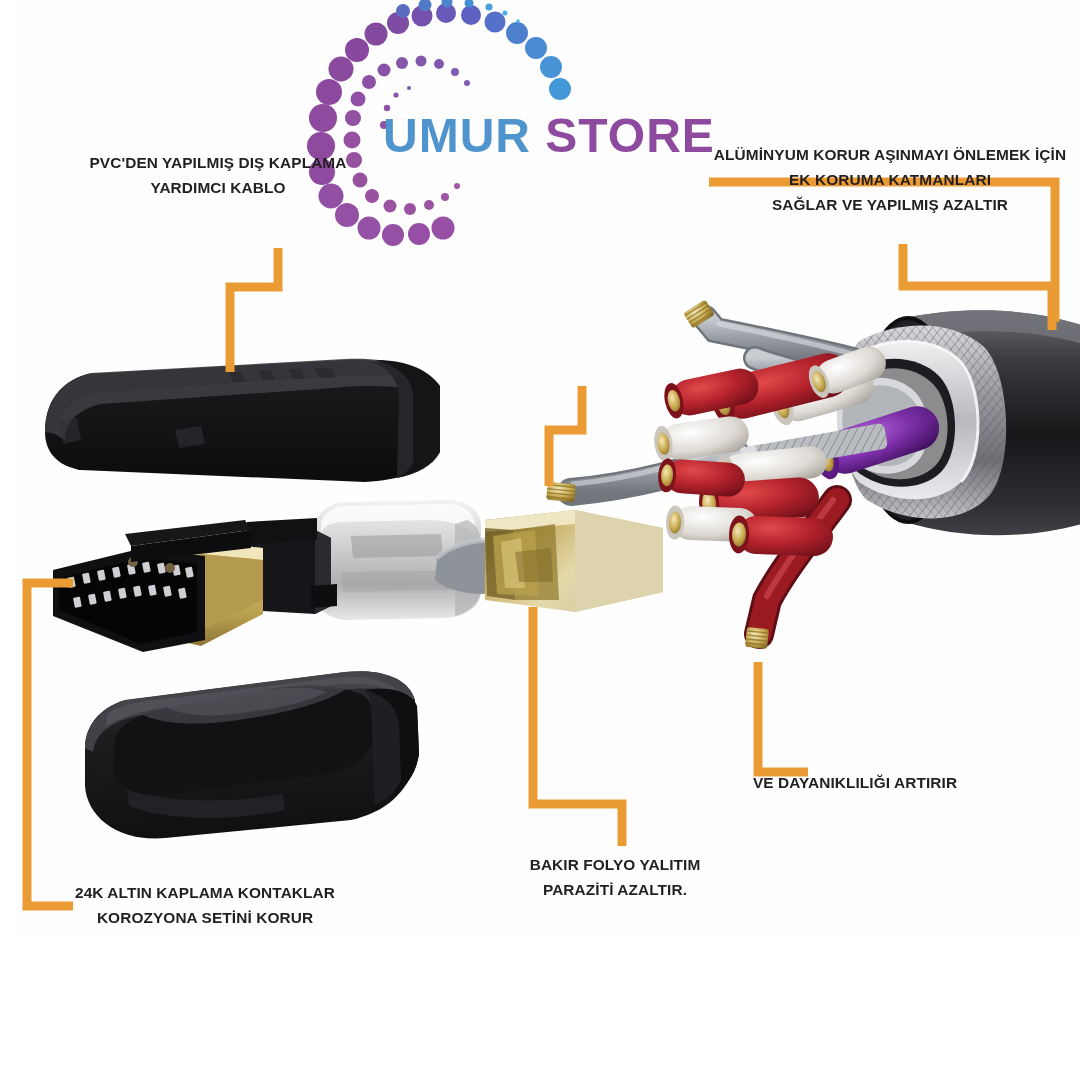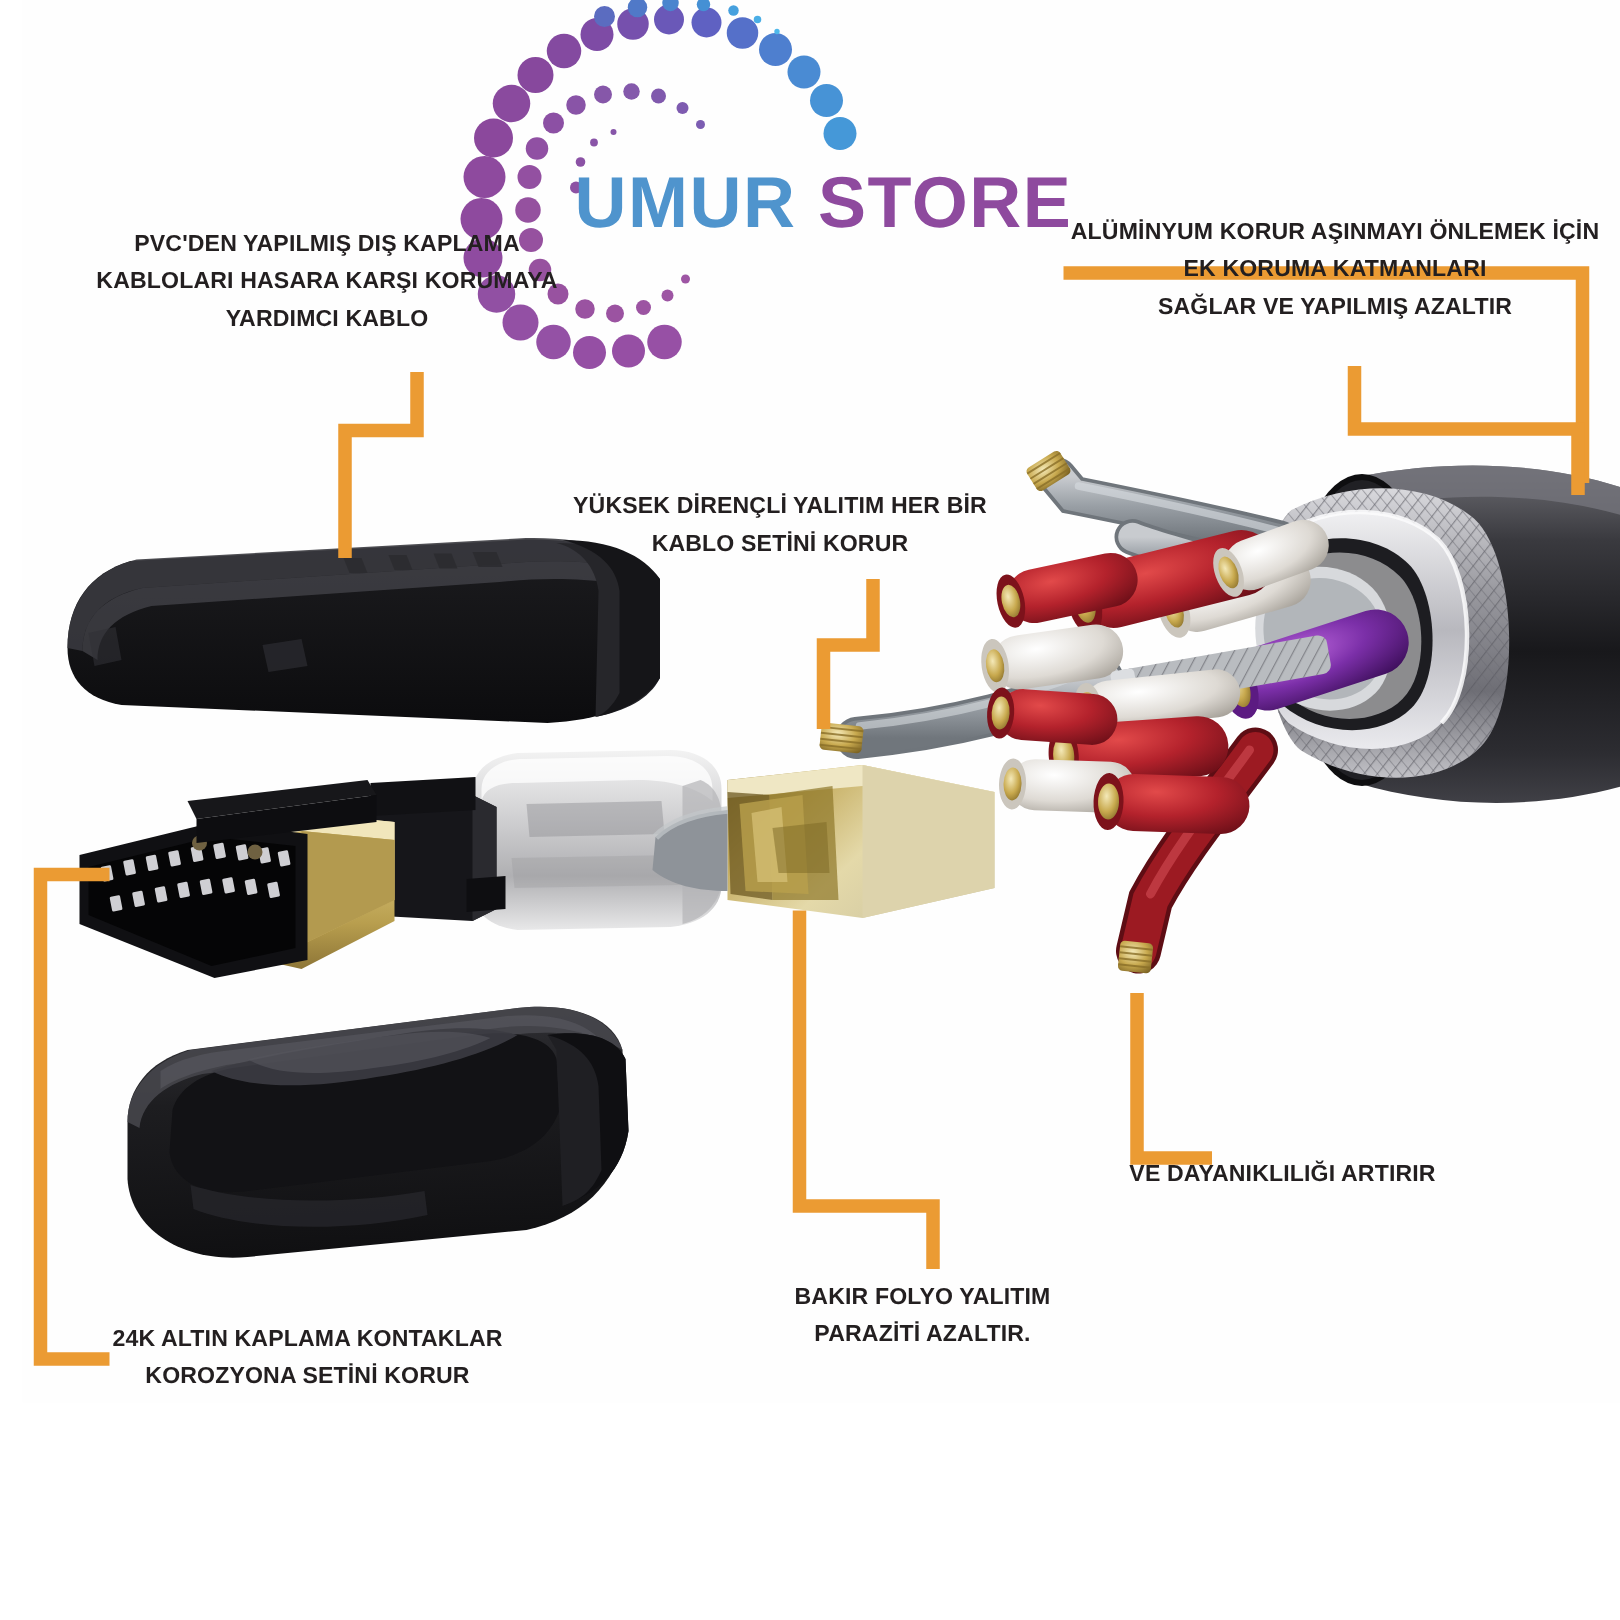--- a/index.html
+++ b/index.html
@@ -445,34 +445,29 @@
       <path d="M518 607 L518 804 L607 804 L607 846"></path>
 
       <path d="M743 662 L743 772 L793 772"></path>
 
       <path d="M58 583 L12 583 L12 906 L58 906"></path>
     </g>
   </svg>
 
   <div class="anno" id="anno-pvc">
     <div>PVC'DEN YAPILMIŞ DIŞ KAPLAMA</div>
-    <div>KABLOLARI HASARA KARŞI KORUMAYA</div>
     <div>YARDIMCI KABLO</div>
   </div>
 
   <div class="anno" id="anno-alu">
     <div>ALÜMİNYUM KORUR AŞINMAYI ÖNLEMEK İÇİN</div>
     <div>EK KORUMA KATMANLARI</div>
     <div>SAĞLAR VE YAPILMIŞ AZALTIR</div>
   </div>
 
-  <div class="anno" id="anno-ins">
-    <div>YÜKSEK DİRENÇLİ YALITIM HER BİR</div>
-    <div>KABLO SETİNİ KORUR</div>
-  </div>
 
   <div class="anno" id="anno-cop">
     <div>VE DAYANIKLILIĞI ARTIRIR</div>
   </div>
 
   <div class="anno" id="anno-foil">
     <div>BAKIR FOLYO YALITIM</div>
     <div>PARAZİTİ AZALTIR.</div>
   </div>
 

